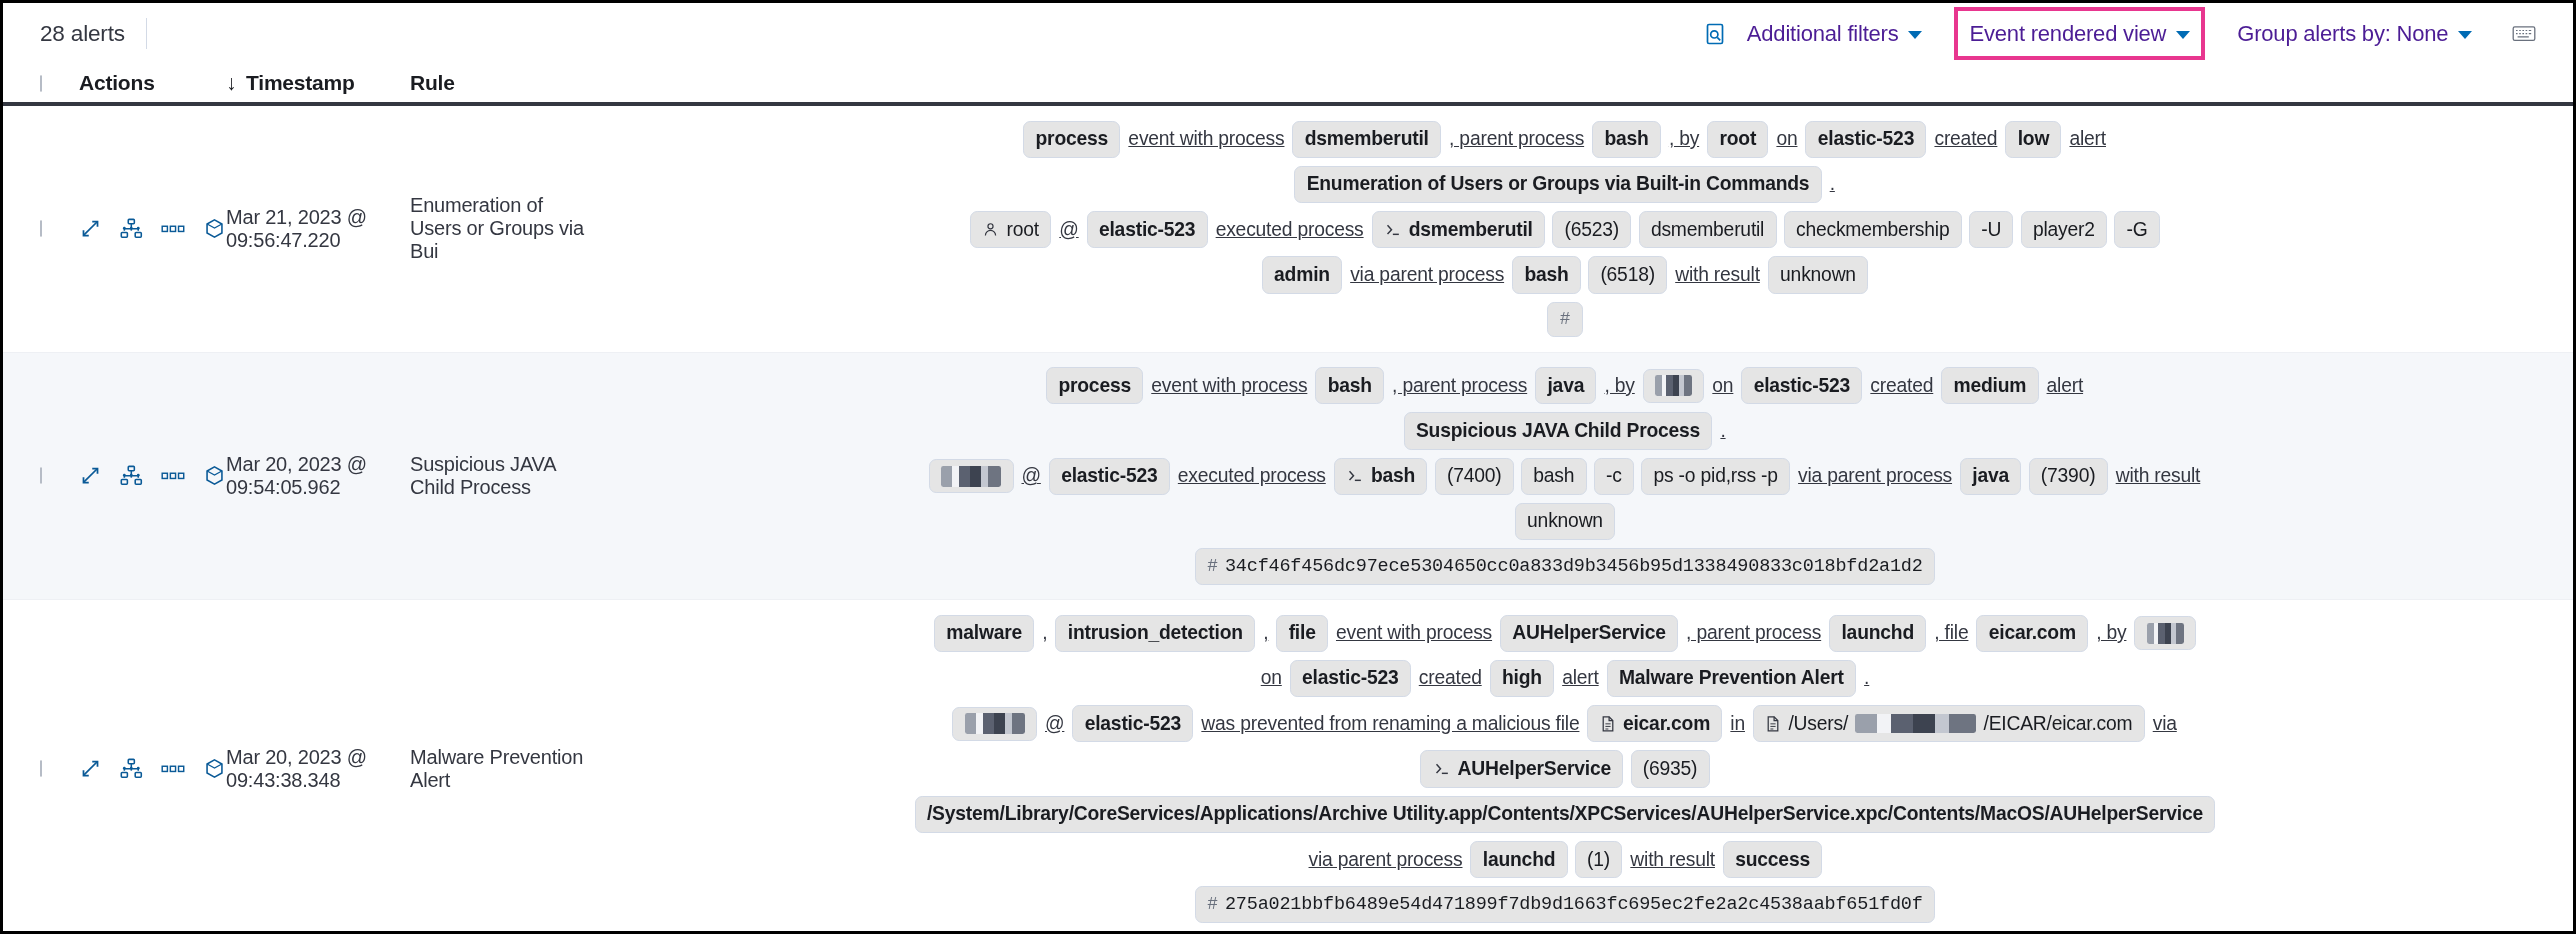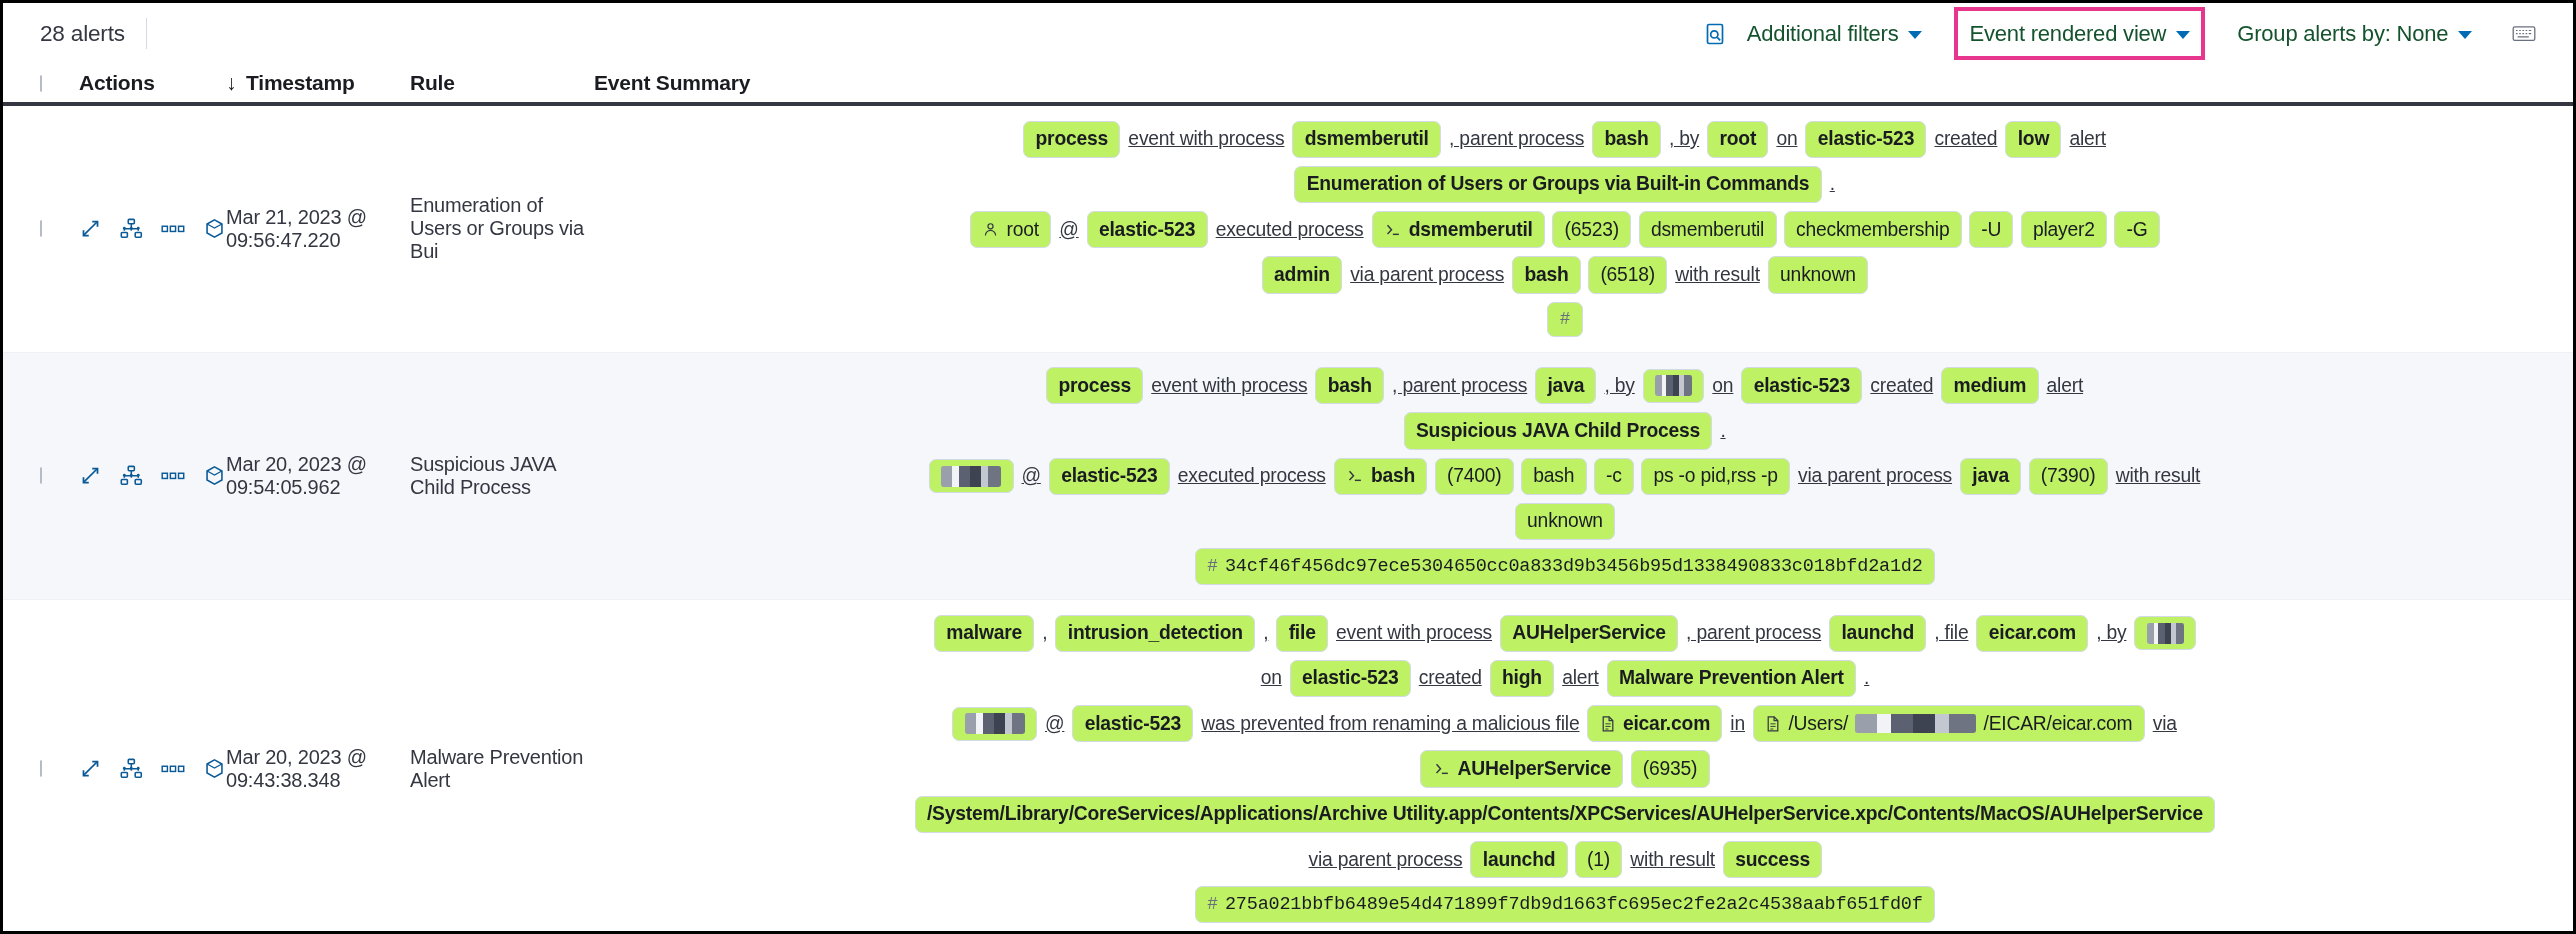--- a/index.html
+++ b/index.html
@@ -54,21 +54,21 @@
     align-items: center;
     justify-content: center;
     width: 37px;
     height: 37px;
     color: #006bb4;
   }
   .tb-link {
     display: inline-flex;
     align-items: center;
     gap: 9.7px;
-    color: #14532d;
+    color: #4c1d95;
     font-size: 22px;
     font-weight: 400;
     padding: 6.4px 13px;
     white-space: nowrap;
     letter-spacing: -0.2px;
   }
   .chev {
     display: inline-block;
     width: 0;
     height: 0;
@@ -180,21 +180,21 @@
     line-height: 1.25;
   }
   .sline.center { justify-content: center; }
   .txt { color: #343741; padding: 0 0.8px; white-space: nowrap; text-decoration: underline; }
   .chip {
     display: inline-flex;
     align-items: center;
     gap: 7.2px;
     border: 1.6px solid #d3dae6;
     border-radius: 7.2px;
-    background: #bef264;
+    background: #e5e5e5;
     padding: 5.6px 11.3px;
     font-size: 19.3px;
     color: #1a1c21;
     white-space: nowrap;
     box-sizing: border-box;
     justify-content: flex-end;
   }
   .chip.bold { font-weight: bold; }
   .chip.mono {
     font-family: "Liberation Mono", monospace;
@@ -274,21 +274,20 @@
     <div class="thead">
       <div class="col-check">
         <span class="cb"></span>
       </div>
       <div class="th col-actions">Actions</div>
       <div class="th col-ts">
         <span>↓</span>
         <span>Timestamp</span>
       </div>
       <div class="th col-rule">Rule</div>
-      <div class="th col-summary">Event Summary</div>
     </div>
 
     <div id="rows">
         <div class="row">
           <div class="cell col-check"><span class="cb"></span></div>
           <div class="cell col-actions actions-cell">
             <span class="act-icon">
               <svg fill="none" stroke="#0a5a97" stroke-width="2" width="21" height="21" viewBox="0 0 24 24">
                 <path d="M14 4h6v6"></path>
                 <path d="M10 20H4v-6"></path>

